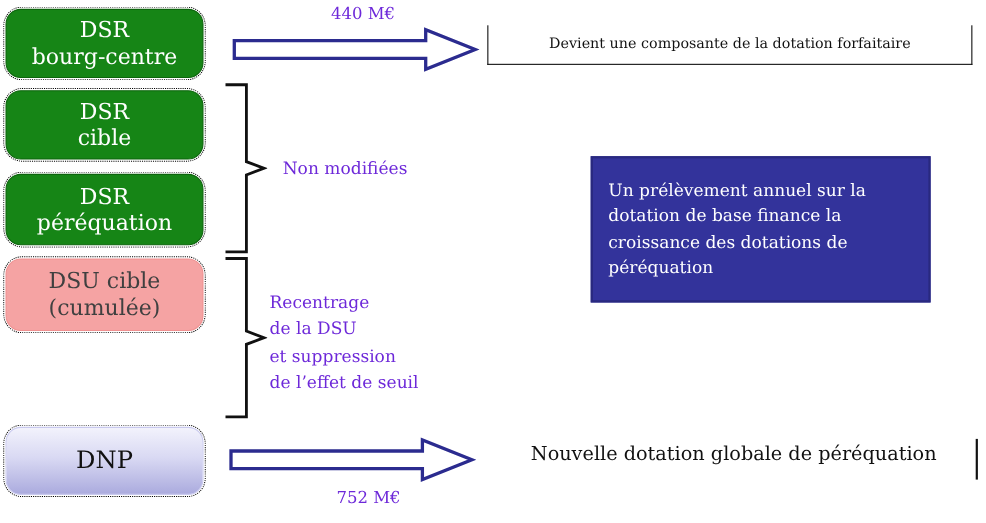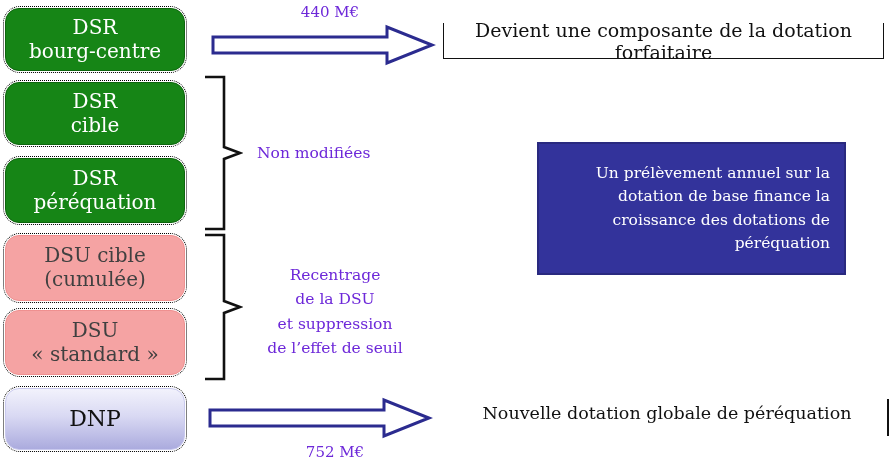--- a/index.html
+++ b/index.html
@@ -23,31 +23,31 @@
   #bw4{top:233px;height:70px;}
   #bw5{top:308px;height:69px;}
   #bw6{top:386px;height:66px;}
   
   .shape{position:absolute;}
   
   .lbl{position:absolute;font-size:15px;color:#6d28d9;}
   #lbl-440{left:255px;top:3px;width:150px;text-align:center;}
   #lbl-752{left:260px;top:443px;width:150px;text-align:center;}
   #lbl-nonmod{left:257px;top:144px;font-size:15.5px;}
-  #lbl-recentrage{left:245px;top:263px;width:180px;text-align:center;white-space:pre-line;font-size:15.5px;line-height:1.58;}
+  #lbl-recentrage{left:245px;top:263px;width:180px;white-space:pre-line;font-size:15.5px;line-height:1.58;}
   
   #devient-box{
     position:absolute;left:443px;top:23px;width:441px;height:36px;box-sizing:border-box;
     border-left:1.5px solid #111;border-right:1.5px solid #111;border-bottom:1.5px solid #111;
-    display:flex;align-items:center;justify-content:center;text-align:center;font-size:19px;
+    display:flex;align-items:center;justify-content:center;text-align:center;font-size:13px;
   }
   #blue-panel{
     position:absolute;left:537px;top:142px;width:309px;height:133px;box-sizing:border-box;
     background:#33339B;border:2px solid #29297F;color:#fff;
-    display:flex;align-items:center;justify-content:center;text-align:right;
+    display:flex;align-items:center;justify-content:center;text-align:left;
     font-size:15.5px;line-height:1.5;padding:0 14px;
   }
   #nouvelle-text{position:absolute;left:452px;top:403px;width:430px;text-align:center;font-size:17.5px;}
   #right-line{position:absolute;left:887px;top:399px;width:2px;height:37px;background:#111;}
 </style>
 </head>
 <body>
 
 <div id="stage">
 
@@ -59,24 +59,20 @@
     <div class="box green">DSR
 cible</div>
   </div>
   <div class="box-wrap" id="bw3">
     <div class="box green">DSR
 péréquation</div>
   </div>
   <div class="box-wrap" id="bw4">
     <div class="box pink">DSU cible
 (cumulée)</div>
-  </div>
-  <div class="box-wrap" id="bw5">
-    <div class="box pink">DSU
-« standard »</div>
   </div>
   <div class="box-wrap" id="bw6">
     <div class="box lavender">DNP</div>
   </div>
 
   <svg class="shape" style="left:199px;top:73px;" width="44" height="160">
     <path d="M6,4 H25 V74 L41,80 L25,86 V156 H6" fill="none" stroke="#111" stroke-width="2.6"></path>
   </svg>
   <svg class="shape" style="left:199px;top:231px;" width="44" height="152">
     <path d="M6,4 H25 V70 L41,76 L25,82 V148 H6" fill="none" stroke="#111" stroke-width="2.6"></path>

